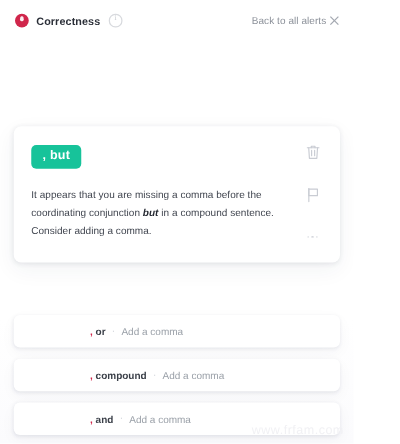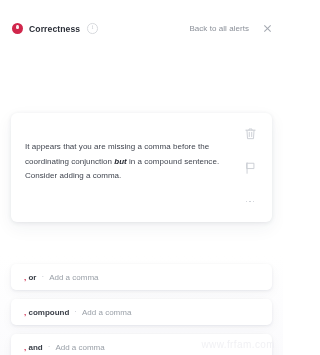--- a/index.html
+++ b/index.html
@@ -26,21 +26,20 @@
 
   
   .header {
     height: 33px;
     flex: 0 0 auto;
     display: flex;
     align-items: center;
     padding: 0 11px 0 12px;
     background: #ffffff;
     box-sizing: border-box;
-    margin-top: 12px;
   }
   .header-left {
     display: flex;
     align-items: center;
     gap: 6px;
   }
   .cat-dot {
     width: 11px;
     height: 11px;
     border-radius: 50%;
@@ -77,21 +76,21 @@
     line-height: 7px;
     text-align: center;
     font-family: "Liberation Serif", serif;
     flex: 0 0 auto;
     margin-left: 1px;
   }
   .header-right {
     margin-left: auto;
     display: flex;
     align-items: center;
-    gap: 14px;
+    gap: 2px;
   }
   .back-link {
     font-size: 8px;
     color: #8b9099;
     white-space: nowrap;
     letter-spacing: .05px;
   }
   .close-x {
     width: 9px;
     height: 9px;
@@ -216,20 +215,21 @@
     align-items: center;
     padding: 0 13px;
     box-sizing: border-box;
     gap: 5px;
   }
   .alt-term {
     font-size: 8px;
     font-weight: bold;
     color: #3a3f48;
     white-space: nowrap;
+    margin-left: 48px;
   }
   .alt-term .comma {
     color: #d0264b;
     font-weight: bold;
   }
   .alt-sep {
     font-size: 8px;
     color: #c9ccd3;
     line-height: 1;
   }
@@ -266,20 +266,21 @@
       <span class="back-link">Back to all alerts</span>
       <span class="close-x"></span>
     </div>
   </div>
 
   <div class="body">
 
     <div class="main-card">
       <div class="card-inner">
         <div class="card-main">
+          <span class="suggestion-pill">, but</span>
           <div class="card-text">
             <span>It appears that you are missing a comma before the coordinating conjunction </span><b>but</b><span> in a compound sentence. Consider adding a comma.</span>
           </div>
         </div>
         <div class="card-actions">
           <span class="act">
             <svg viewBox="0 0 14 15" fill="none" stroke="currentColor" stroke-width="1" stroke-linecap="round" stroke-linejoin="round">
               <path d="M2 3.4h10"></path>
               <path d="M5.4 3.4V2.1h3.2v1.3"></path>
               <path d="M3.2 3.4l.6 9.1h6.4l.6-9.1"></path>

